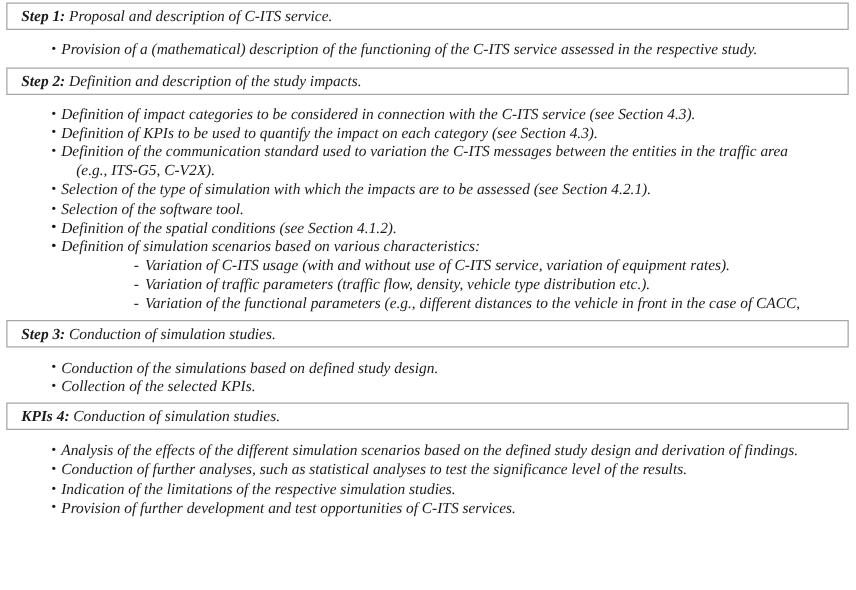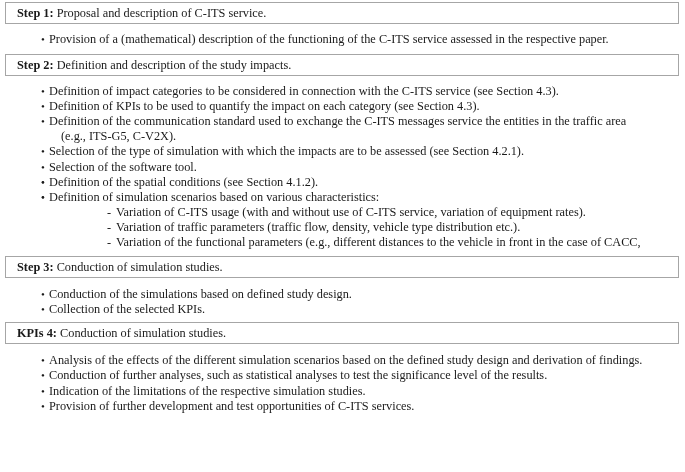--- a/index.html
+++ b/index.html
@@ -13,20 +13,21 @@
     font-family: "Liberation Serif", "DejaVu Serif", serif;
     color: #1a1a1a;
     overflow: hidden;
   }
   .page {
     position: relative;
     width: 685px;
     height: 472px;
     box-sizing: border-box;
     padding: 2px 6px 0 5px;
+    font-style: italic;
   }
 
   
   .step-box {
     box-sizing: border-box;
     border: 1px solid #a6a6a6;
     background: #ffffff;
     height: 22px;
     line-height: 21px;
     padding-left: 11px;
@@ -104,42 +105,42 @@
 <div class="page">
 
   <div class="step-box">
     <span class="step-label">Step 1:</span>
     <span class="step-text">Proposal and description of C-ITS service.</span>
   </div>
   <div class="gap-a"></div>
   <ul class="bullets">
     <li>
       <span class="dot">•</span>
-      <span>Provision of a (mathematical) description of the functioning of the C-ITS service assessed in the respective paper.</span>
+      <span>Provision of a (mathematical) description of the functioning of the C-ITS service assessed in the respective study.</span>
     </li>
   </ul>
   <div class="gap-b"></div>
 
   <div class="step-box">
     <span class="step-label">Step 2:</span>
     <span class="step-text">Definition and description of the study impacts.</span>
   </div>
   <div class="gap-a"></div>
   <ul class="bullets">
     <li>
       <span class="dot">•</span>
       <span>Definition of impact categories to be considered in connection with the C-ITS service (see Section 4.3).</span>
     </li>
     <li>
       <span class="dot">•</span>
       <span>Definition of KPIs to be used to quantify the impact on each category (see Section 4.3).</span>
     </li>
     <li>
       <span class="dot">•</span>
-      <span>Definition of the communication standard used to exchange the C-ITS messages service the entities in the traffic area</span>
+      <span>Definition of the communication standard used to variation the C-ITS messages between the entities in the traffic area</span>
       <span class="cont">(e.g., ITS-G5, C-V2X).</span>
     </li>
     <li>
       <span class="dot">•</span>
       <span>Selection of the type of simulation with which the impacts are to be assessed (see Section 4.2.1).</span>
     </li>
     <li>
       <span class="dot">•</span>
       <span>Selection of the software tool.</span>
     </li>

